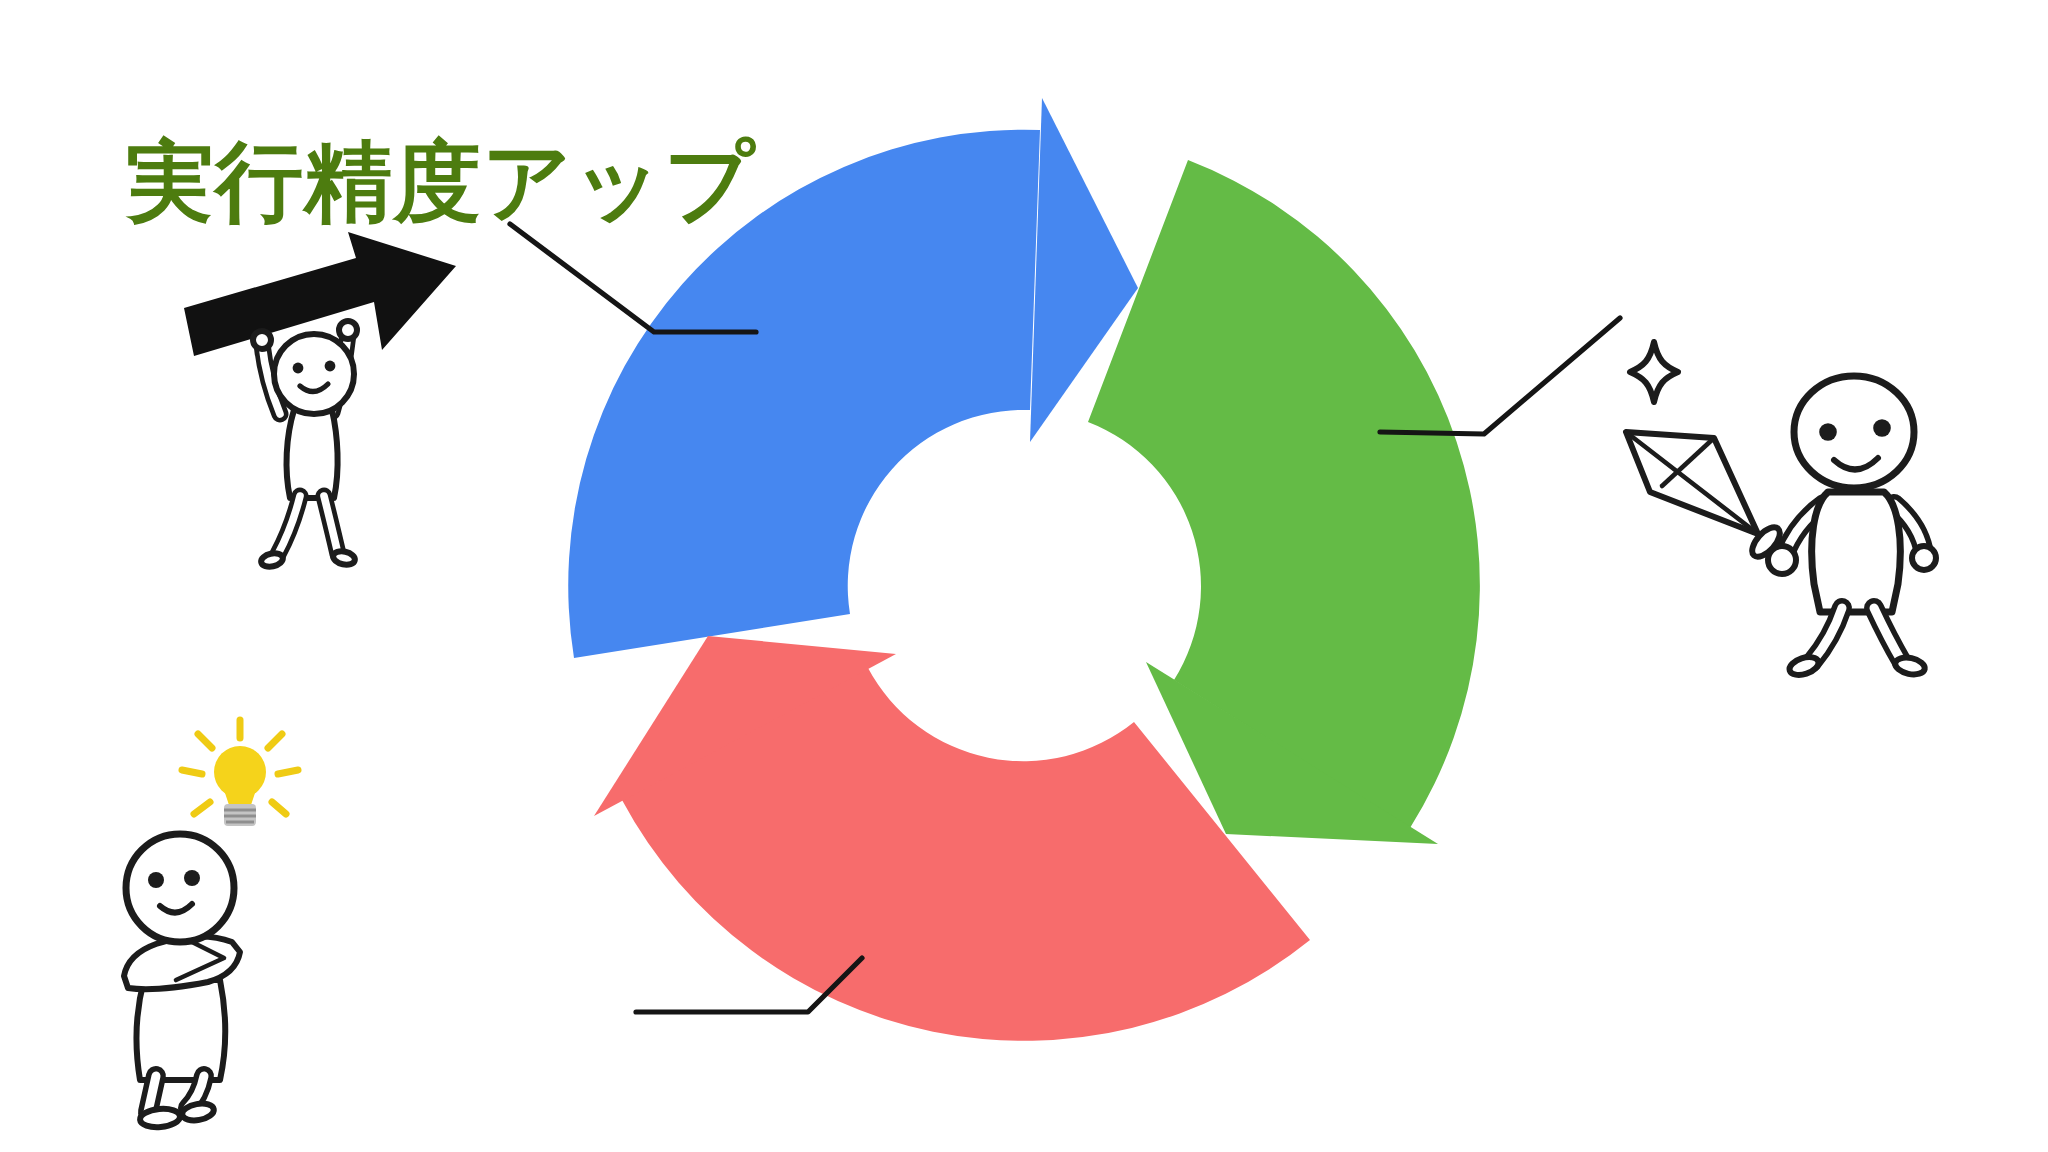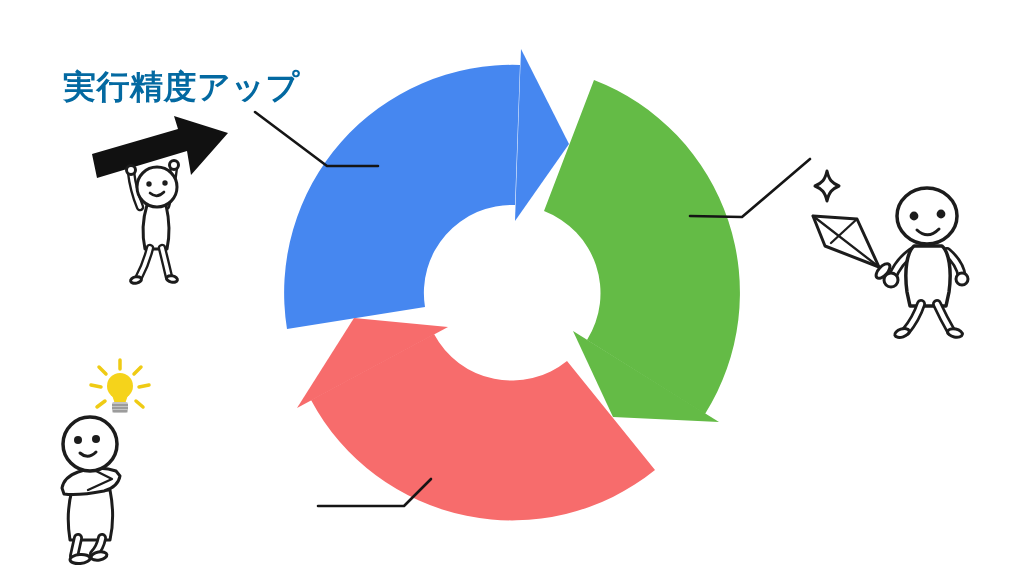--- a/index.html
+++ b/index.html
@@ -2,21 +2,21 @@
 <html><head>
 <meta charset="utf-8">
 <style>
   html,body{margin:0;padding:0;background:#fff;}
   .stage{
     position:relative;width:1024px;height:576px;overflow:hidden;
     background:#ffffff;font-family:"DejaVu Sans","Liberation Sans",sans-serif;
   }
   .stage svg{position:absolute;left:0;top:0;}
   .cycle-label{
-    position:absolute;font-weight:700;font-size:33px;color:#0369a1;
+    position:absolute;font-weight:700;font-size:44px;color:#4d7c0f;
     letter-spacing:0.5px;white-space:nowrap;line-height:1;
   }
   .label-step1{left:63px;top:70px;}
   .label-step2{left:735px;top:119px;}
   .label-step3{left:146px;top:489px;}
   .outline{fill:#ffffff;stroke:#1c1c1c;stroke-width:3;stroke-linejoin:round;}
   .outline-b{fill:#ffffff;stroke:#1c1c1c;stroke-width:3.5;stroke-linejoin:round;}
   .face{fill:#1c1c1c;stroke:none;}
   .smile{fill:none;stroke:#1c1c1c;stroke-width:2.6;stroke-linecap:round;}
   .smile-b{fill:none;stroke:#1c1c1c;stroke-width:3;stroke-linecap:round;}

